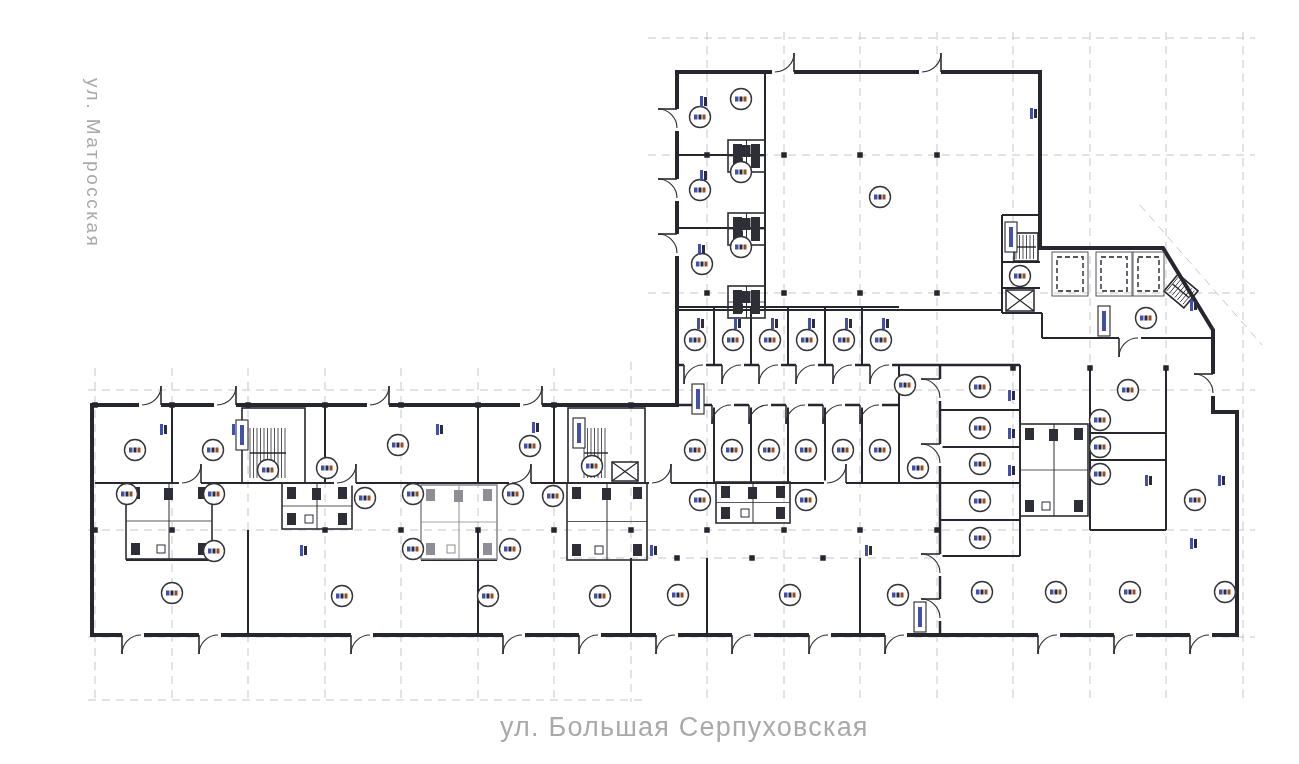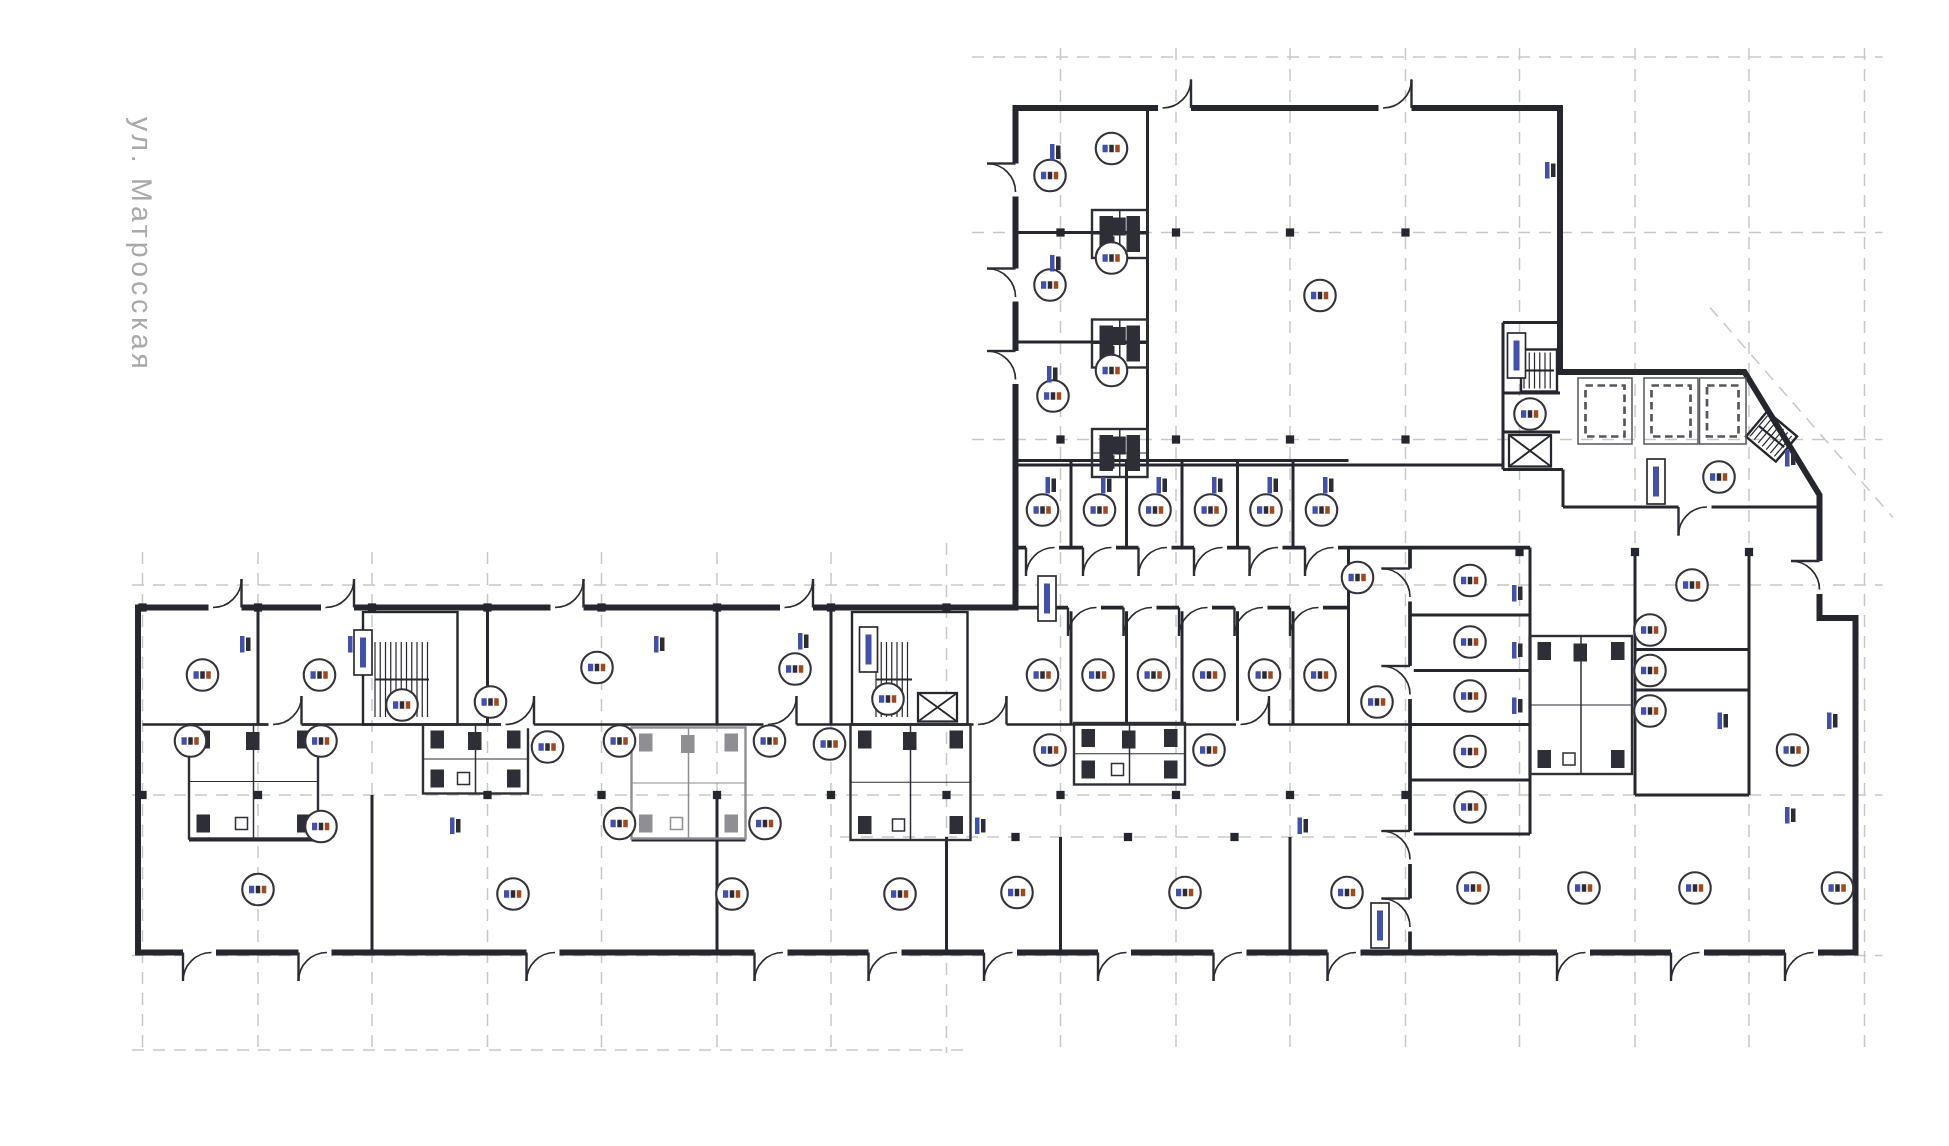--- a/index.html
+++ b/index.html
@@ -1018,13 +1018,14 @@
           <rect x="914" y="602" width="12" height="30" fill="#fff" stroke="#26262e" stroke-width="1.1"></rect>
           <rect x="918" y="607" width="4" height="20" fill="#4350a8"></rect>
         </g>
         <g>
           <rect x="692" y="384" width="12" height="30" fill="#fff" stroke="#26262e" stroke-width="1.1"></rect>
           <rect x="696" y="389" width="4" height="20" fill="#4350a8"></rect>
         </g>
       </g>
     </svg>
   <div class="street street-left" style="color: rgb(169, 169, 172);">ул. Матросская</div>
+  <div class="street street-bottom" style="color: rgb(169, 169, 172);">ул. Большая Серпуховская</div>
 </div>
 
 </body></html>

